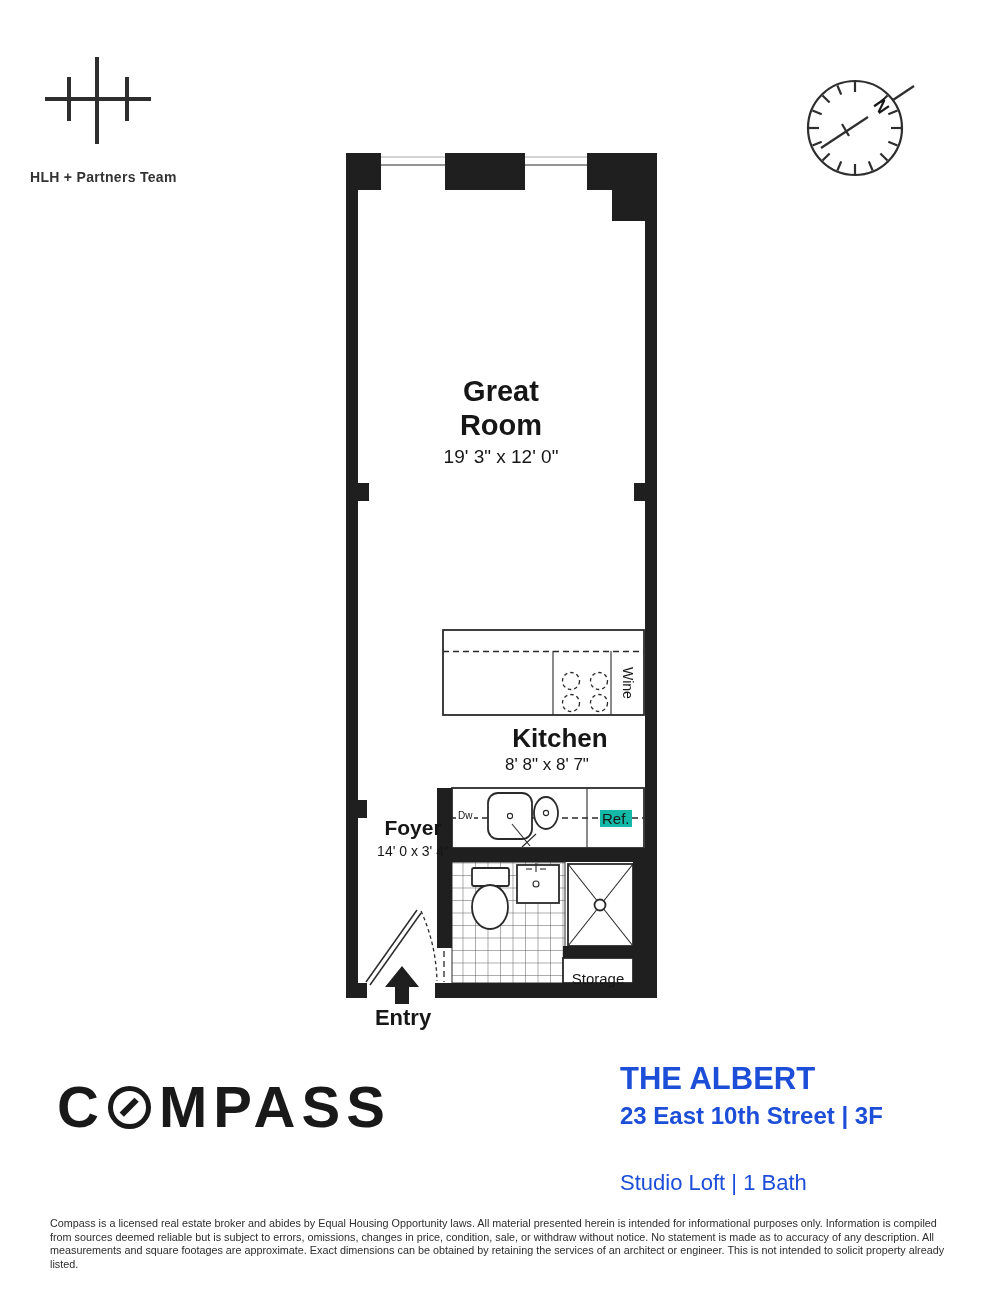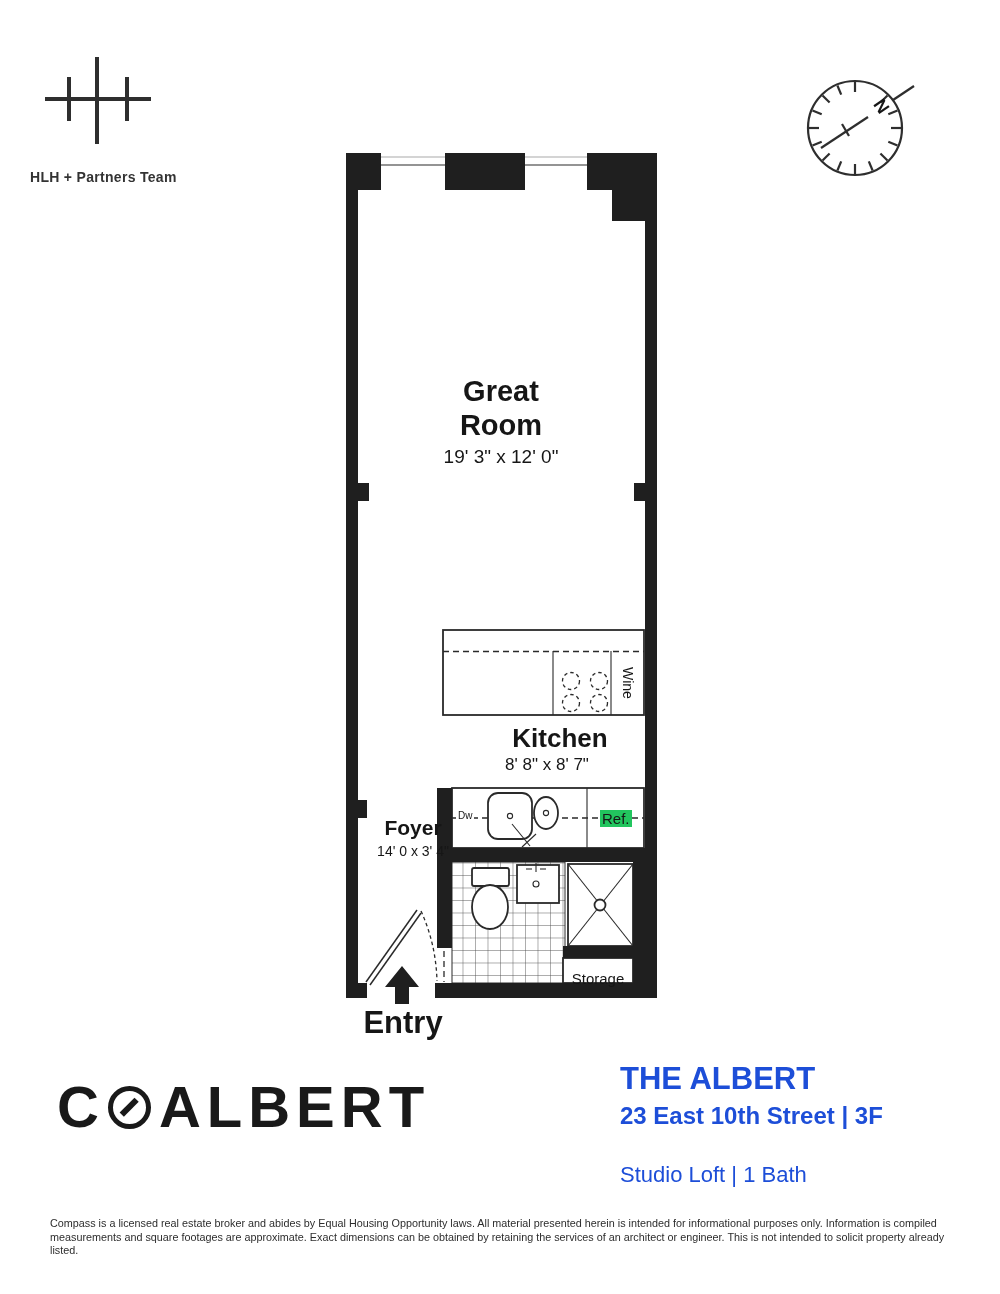--- a/index.html
+++ b/index.html
@@ -23,45 +23,45 @@
   .ctr{transform:translateX(-50%);text-align:center;}
   .great-room{left:501px;top:374px;}
   .great-room .name{font-size:29px;font-weight:700;line-height:34px;}
   .great-room .dims{font-size:19px;font-weight:400;margin-top:4px;}
   .kitchen{left:547px;top:724px;}
   .kitchen .name{font-size:26px;font-weight:700;line-height:29px;margin-left:26px;}
   .kitchen .dims{font-size:17px;font-weight:400;margin-top:2px;}
   .foyer{left:413px;top:816px;}
   .foyer .name{font-size:21px;font-weight:700;line-height:24px;}
   .foyer .dims{font-size:14px;font-weight:400;margin-top:3px;}
-  .entry{left:403px;top:1005px;font-size:31px;font-weight:700;}
+  .entry{left:403px;top:1005px;font-size:22px;font-weight:700;}
   .wine{left:612px;top:652px;width:31px;height:62px;display:flex;align-items:center;justify-content:center;
         writing-mode:vertical-rl;font-size:14px;}
   .dw{left:456px;top:810px;font-size:10px;background:#fff;padding:0 2px;}
-  .refr{left:600px;top:810px;font-size:15px;background:#22c55e;padding:0 2px;}
+  .refr{left:600px;top:810px;font-size:15px;background:#14b8a6;padding:0 2px;}
   .storage{left:563px;top:958px;width:70px;height:40px;display:flex;align-items:center;justify-content:center;
            font-size:15px;}
   .north{left:871px;top:96px;width:20px;text-align:center;font-size:18px;font-weight:700;
          transform:rotate(56deg);}
 
   
   .team-name{position:absolute;left:30px;top:169px;font-size:14px;font-weight:700;
              letter-spacing:.3px;color:#333;}
 
   
   .compass-logo{position:absolute;left:57px;top:1078px;height:58px;display:flex;align-items:center;color:#191919;}
   .compass-logo .ltr{font-size:58px;font-weight:700;letter-spacing:6px;line-height:58px;}
   .logo-o{width:33px;height:33px;border:5.5px solid #191919;border-radius:50%;position:relative;
           margin:0 8px 0 3px;flex:0 0 auto;}
   .logo-o .bar{position:absolute;left:50%;top:50%;width:21px;height:5.5px;background:#191919;
                transform:translate(-50%,-50%) rotate(-45deg);}
   .listing{position:absolute;left:620px;top:1060px;color:#1d4ed8;}
   .listing .building{font-size:31px;font-weight:700;line-height:37px;}
   .listing .address{font-size:24px;font-weight:700;line-height:37px;}
-  .listing .unit{font-size:22px;font-weight:400;margin-top:28px;}
+  .listing .unit{font-size:22px;font-weight:400;margin-top:36px;}
   .disclaimer{position:absolute;left:50px;top:1217px;width:900px;text-align:left;
               font-size:10.8px;line-height:13.6px;color:#2d2d2d;}
 </style>
 </head>
 <body>
 
 <div class="page">
 
   <svg class="plan" viewBox="0 0 1000 1294">
     <defs>
@@ -210,27 +210,28 @@
   <div class="lbl wine">Wine</div>
   <div class="lbl dw">Dw</div>
   <div class="lbl refr">Ref.</div>
   <div class="lbl storage">Storage</div>
 
   <div class="compass-logo">
     <span class="ltr">C</span>
     <span class="logo-o">
         <span class="bar"></span>
       </span>
-    <span class="ltr">ALBERT</span>
+    <span class="ltr">MPASS</span>
   </div>
 
   <div class="listing">
     <div class="building">THE ALBERT</div>
     <div class="address">23 East 10th Street | 3F</div>
     <div class="unit">Studio Loft | 1 Bath</div>
   </div>
 
   <div class="disclaimer">
     <div>Compass is a licensed real estate broker and abides by Equal Housing Opportunity laws. All material presented herein is intended for informational purposes only. Information is compiled</div>
+    <div>from sources deemed reliable but is subject to errors, omissions, changes in price, condition, sale, or withdraw without notice. No statement is made as to accuracy of any description. All</div>
     <div>measurements and square footages are approximate. Exact dimensions can be obtained by retaining the services of an architect or engineer. This is not intended to solicit property already listed.</div>
   </div>
 
 </div>
 
 </body></html>

